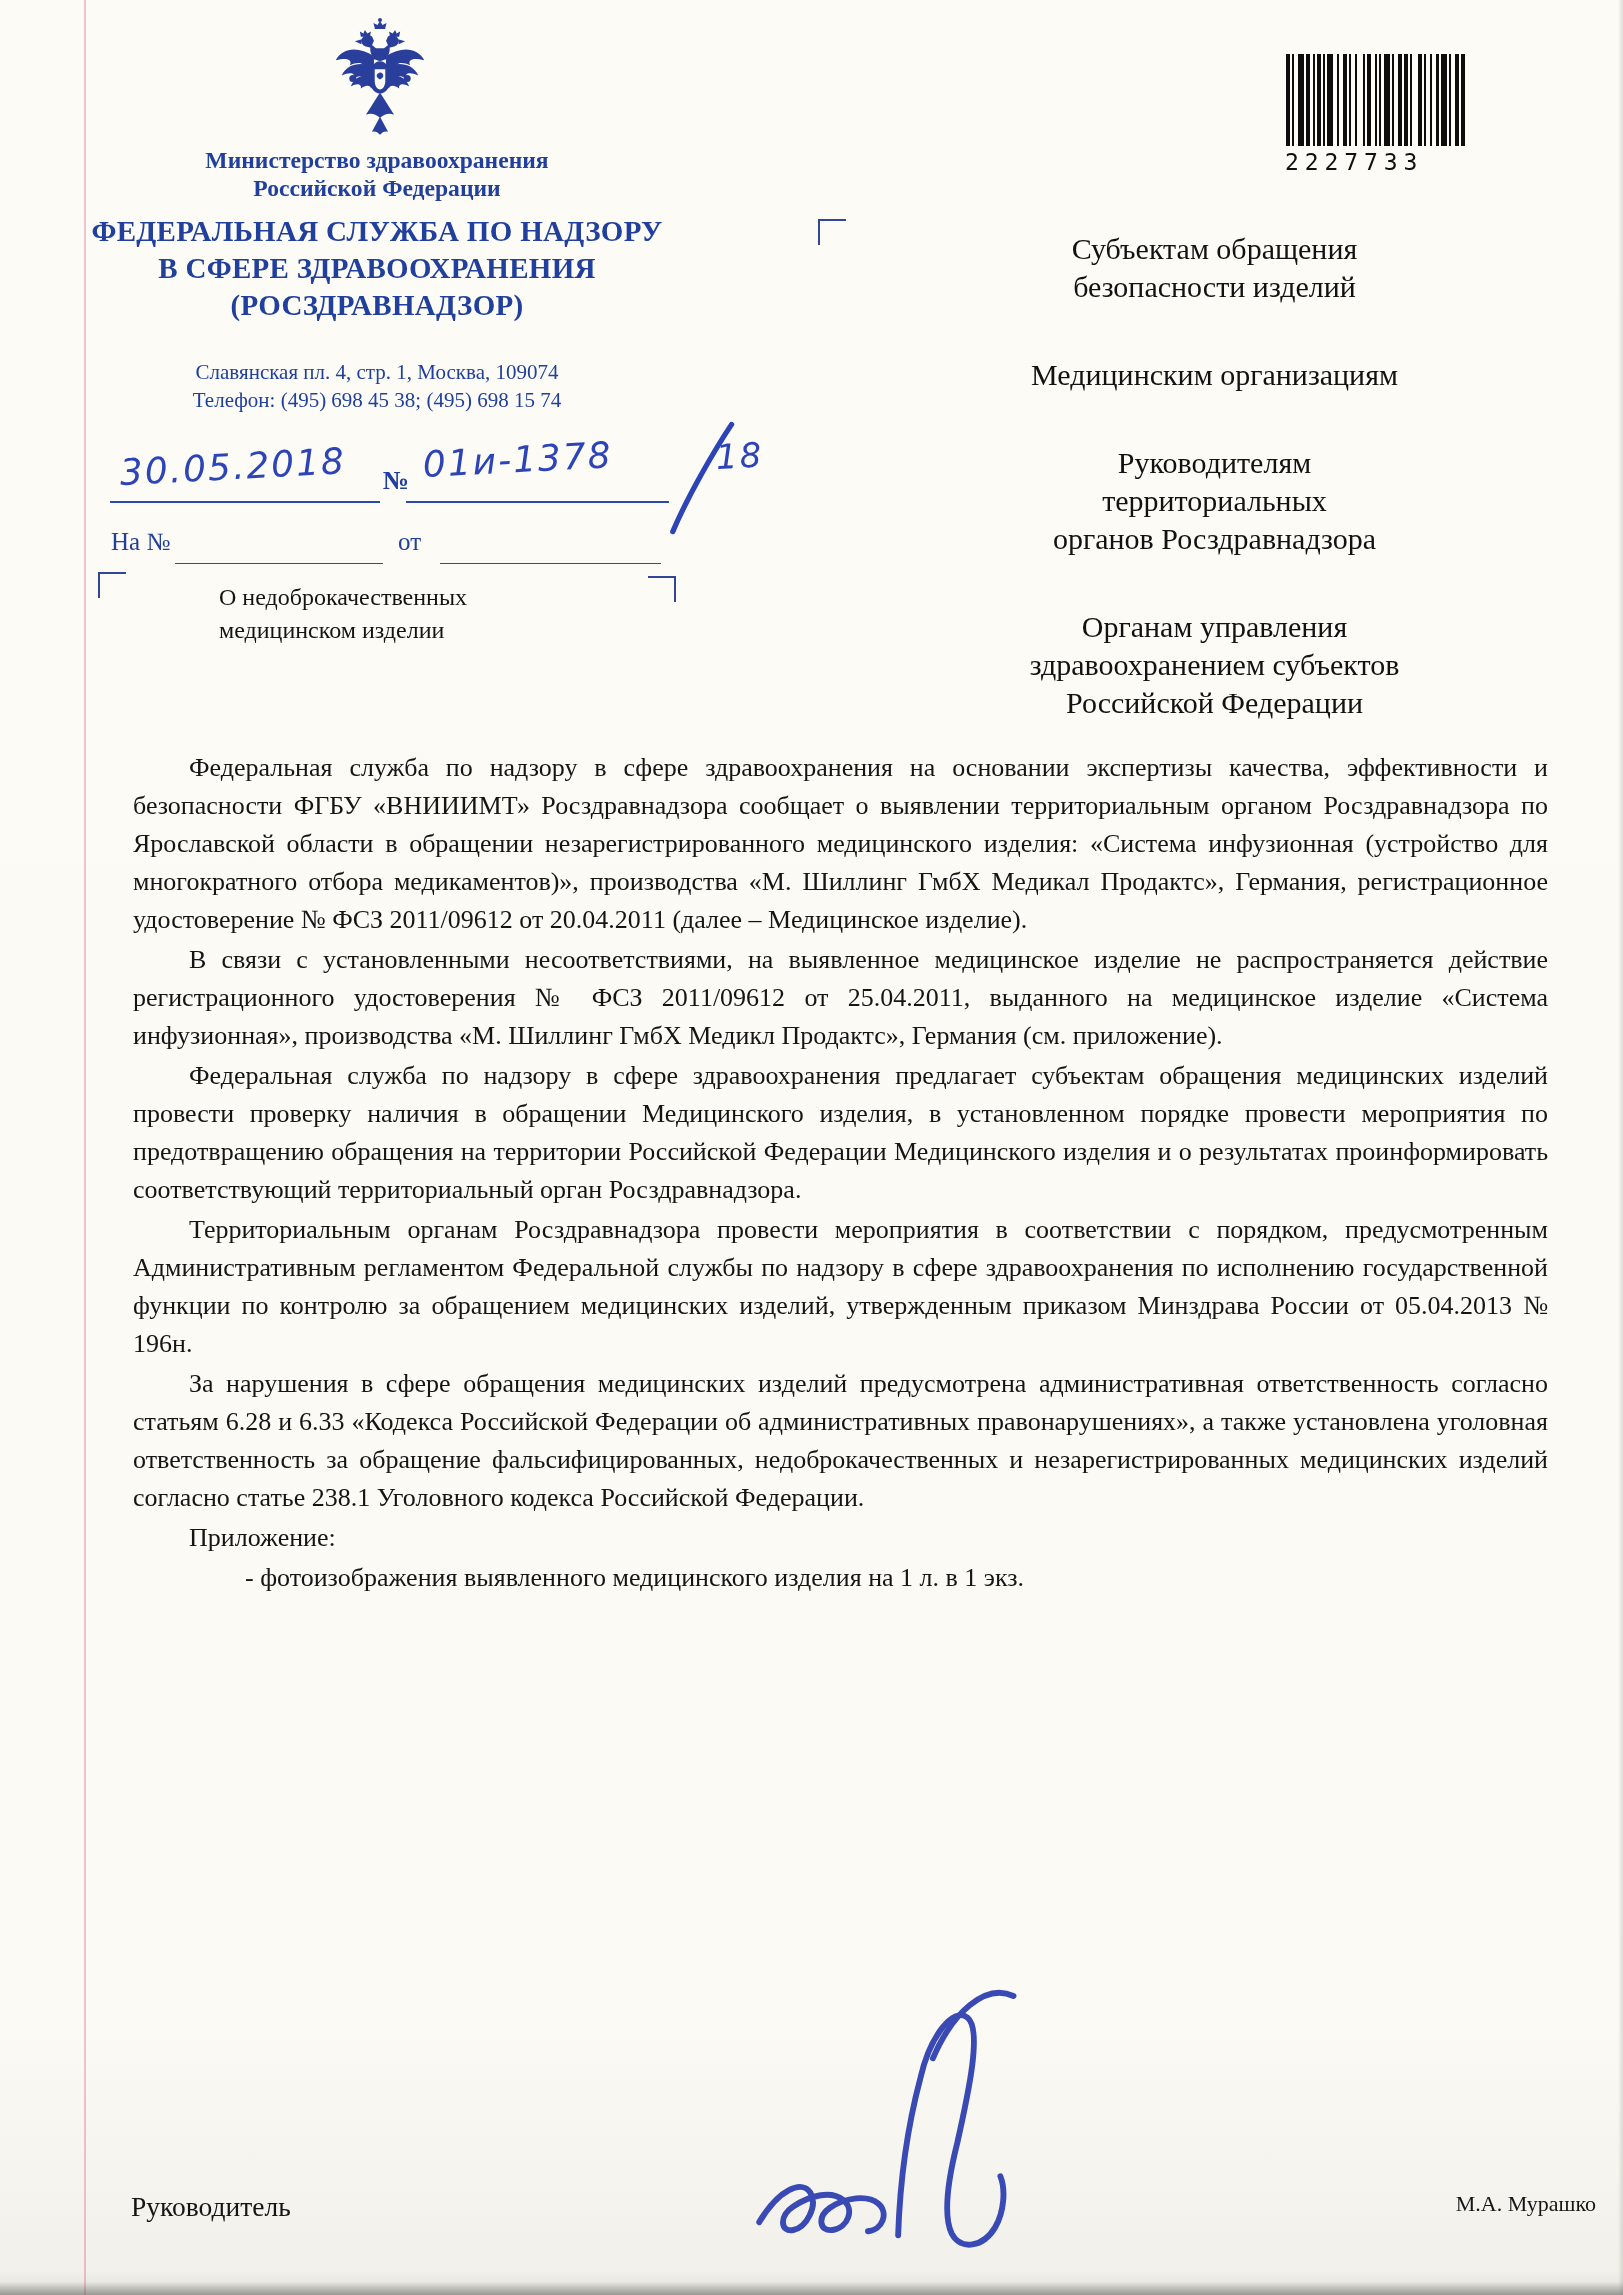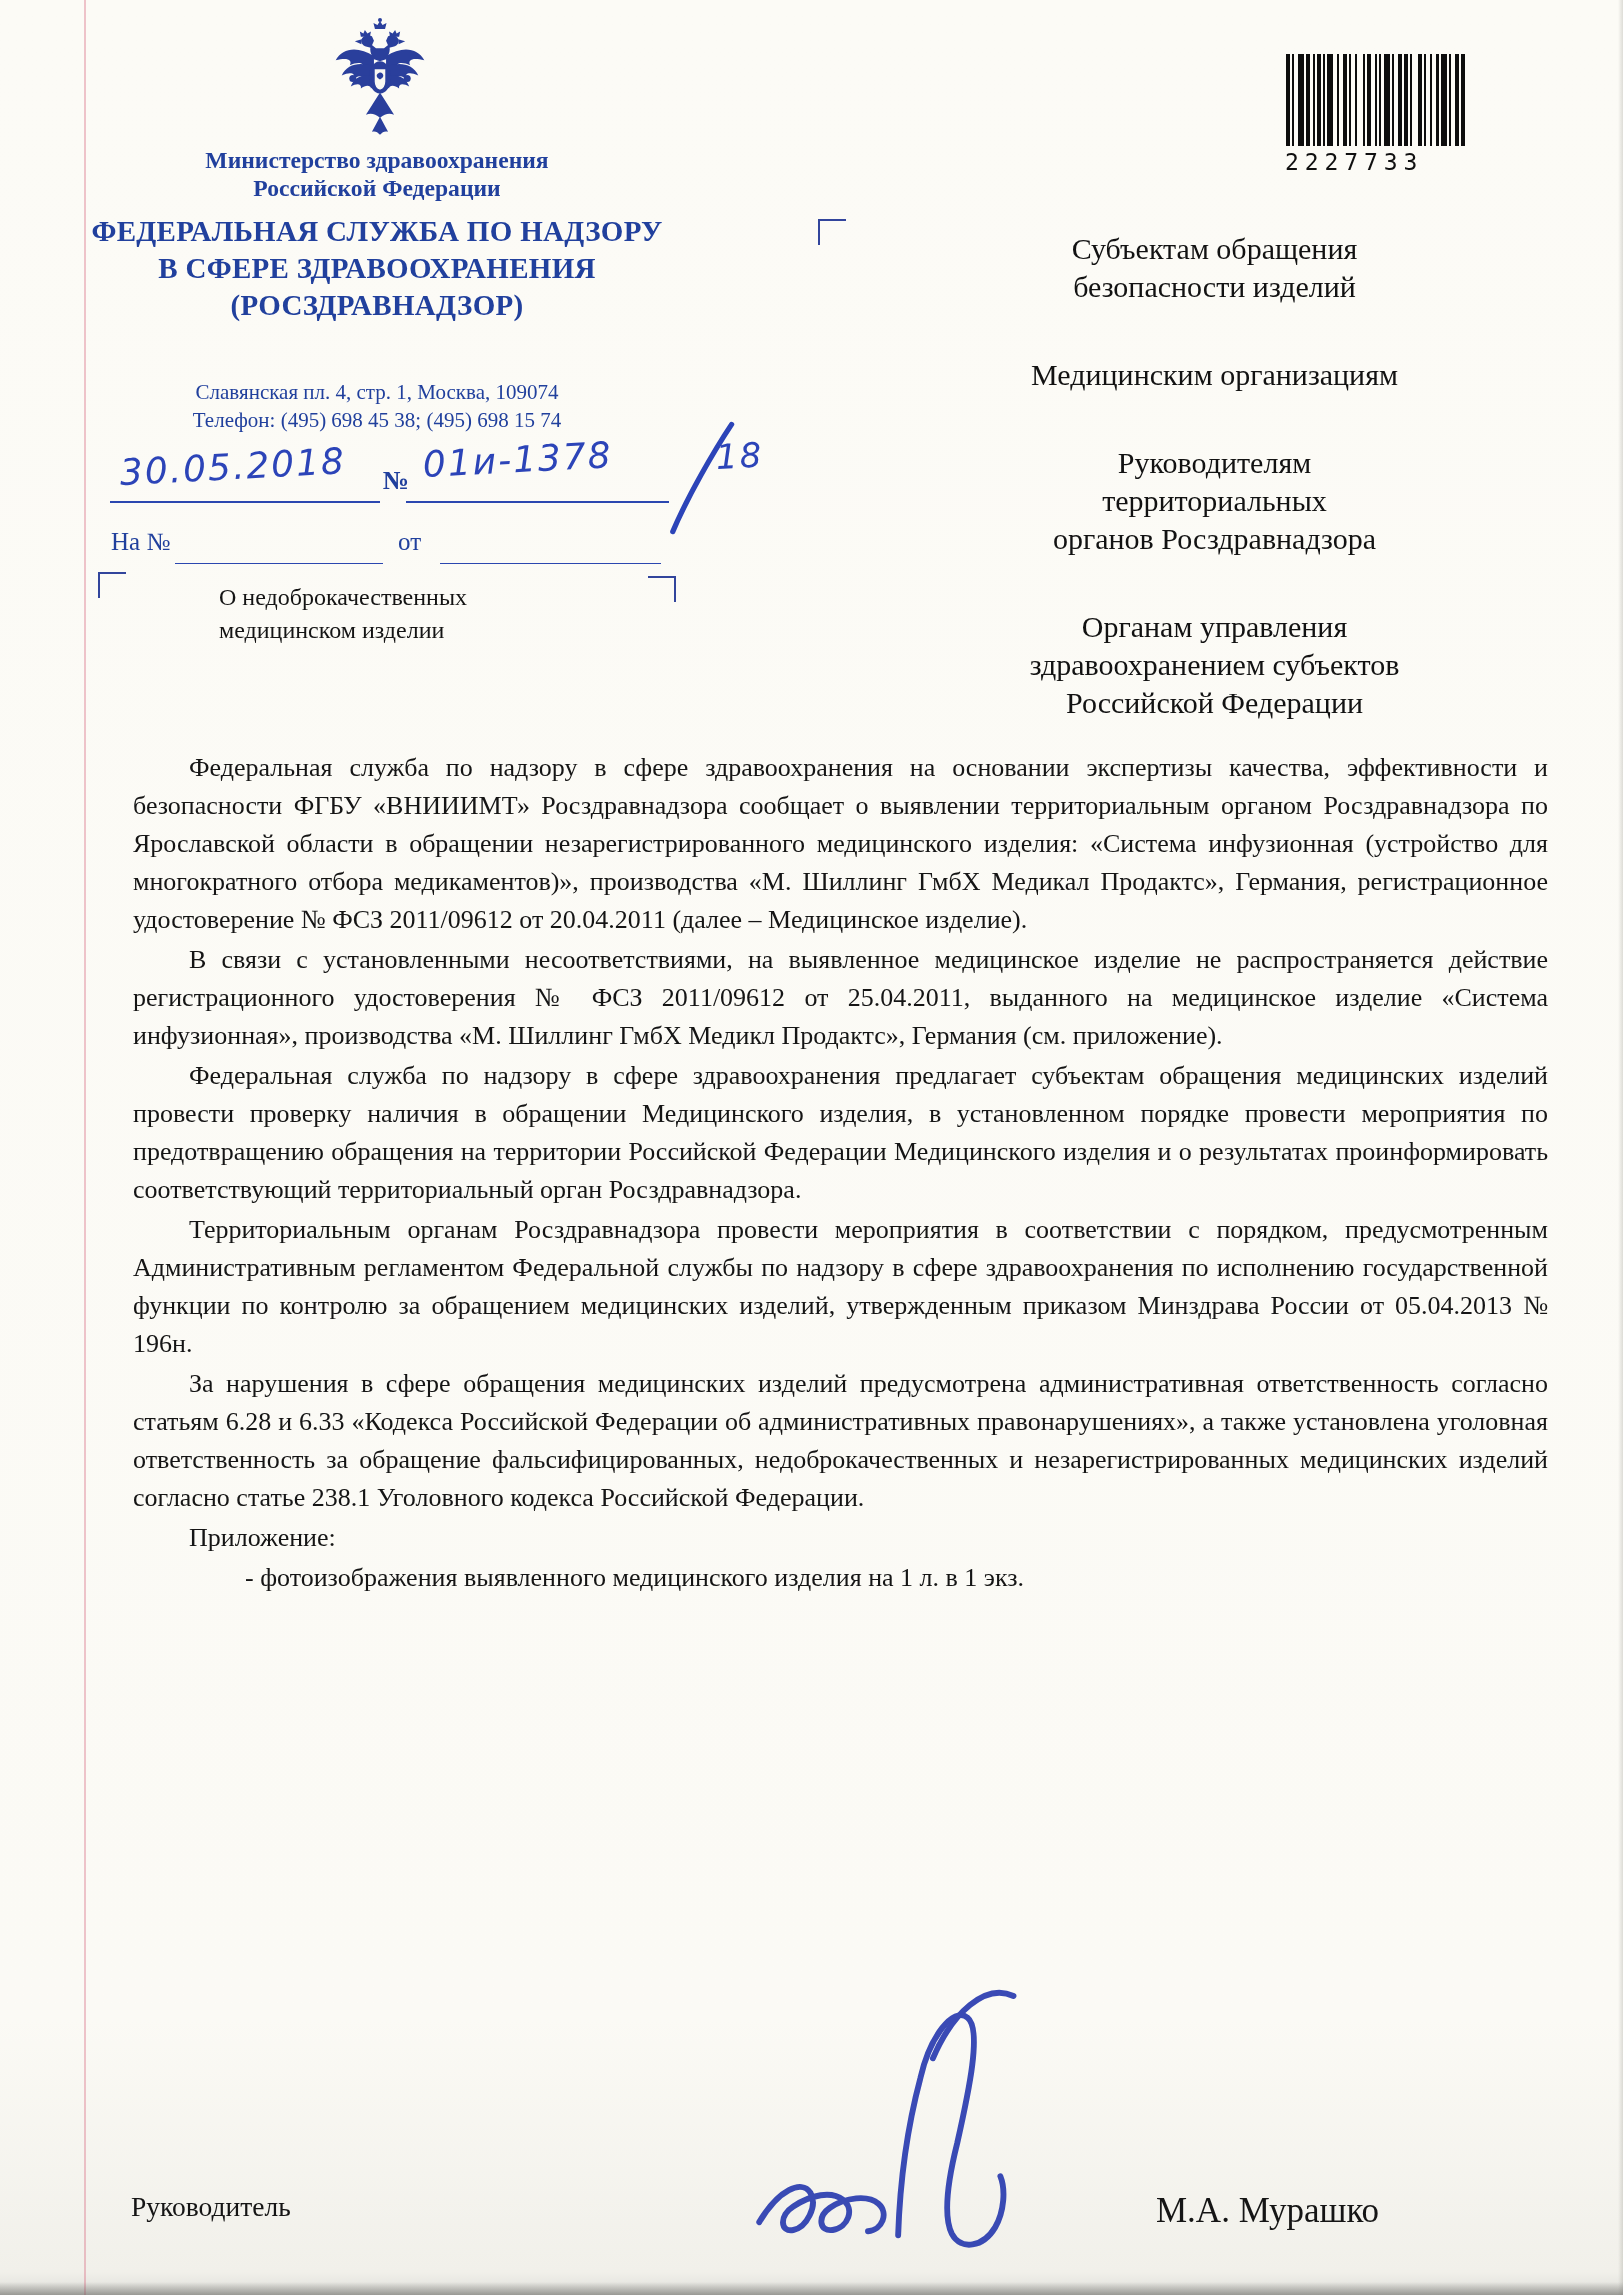--- a/index.html
+++ b/index.html
@@ -17,21 +17,21 @@
   
   .scan-pink-line{position:absolute;left:84px;top:0;bottom:0;width:2px;background:rgba(216,105,130,.38);}
   .scan-edge-bottom{position:absolute;left:0;right:0;bottom:0;height:13px;background:linear-gradient(to bottom,rgba(0,0,0,0),rgba(95,95,90,.55));}
   .scan-edge-right{position:absolute;top:0;bottom:0;right:0;width:5.9px;background:linear-gradient(to left,rgba(120,120,112,.28),rgba(0,0,0,0));}
 
   
   .lh-blue{color:#21409d;}
   .lh-center{left:79px;width:596px;text-align:center;}
   .ministry{top:147px;font-size:23.6px;font-weight:bold;line-height:27.5px;}
   .service{top:213px;font-size:29px;font-weight:bold;line-height:37px;letter-spacing:0.3px;}
-  .contact{top:359px;font-size:21px;line-height:27.5px;margin-top:20px;}
+  .contact{top:359px;font-size:21px;line-height:27.5px;}
   .pre{white-space:pre-line;}
 
   
   .hand{
     font-family:"DejaVu Sans",sans-serif;font-style:italic;
     color:#2c44b8;letter-spacing:2px;transform:rotate(-3deg);transform-origin:left bottom;
   }
   .hand-date{top:452px;left:121px;font-size:36px;}
   .hand-num{top:444px;left:424px;font-size:36px;}
   .hand-suffix{top:437px;left:717px;font-size:34px;}
@@ -62,21 +62,21 @@
   .addr{margin-bottom:50px;white-space:pre-line;}
 
   
   .body-text{top:747px;left:131px;width:1419px;font-size:26px;line-height:38px;text-align:justify;color:#151515;}
   .body-text p{margin:2px;text-indent:56px;}
   .attach-label{margin-top:37px;text-indent:56px;text-align:left;}
   .attach-item{margin:0;padding-left:56px;text-indent:0;text-align:left;}
 
   
   .footer-title{top:2191px;left:131px;font-size:27.5px;color:#151515;}
-  .footer-name{top:2191px;left:1156px;width:361px;text-align:left;font-size:35px;color:#151515;}
+  .footer-name{top:2191px;left:1235px;width:361px;text-align:right;font-size:22px;color:#151515;}
 
   .sig{top:1960px;left:733px;}
   .emblem{top:18.3px;left:329px;width:102px;height:136px;}
 </style>
 </head>
 <body>
 
 <div class="page">
 
   <div class="scan-pink-line"></div>

